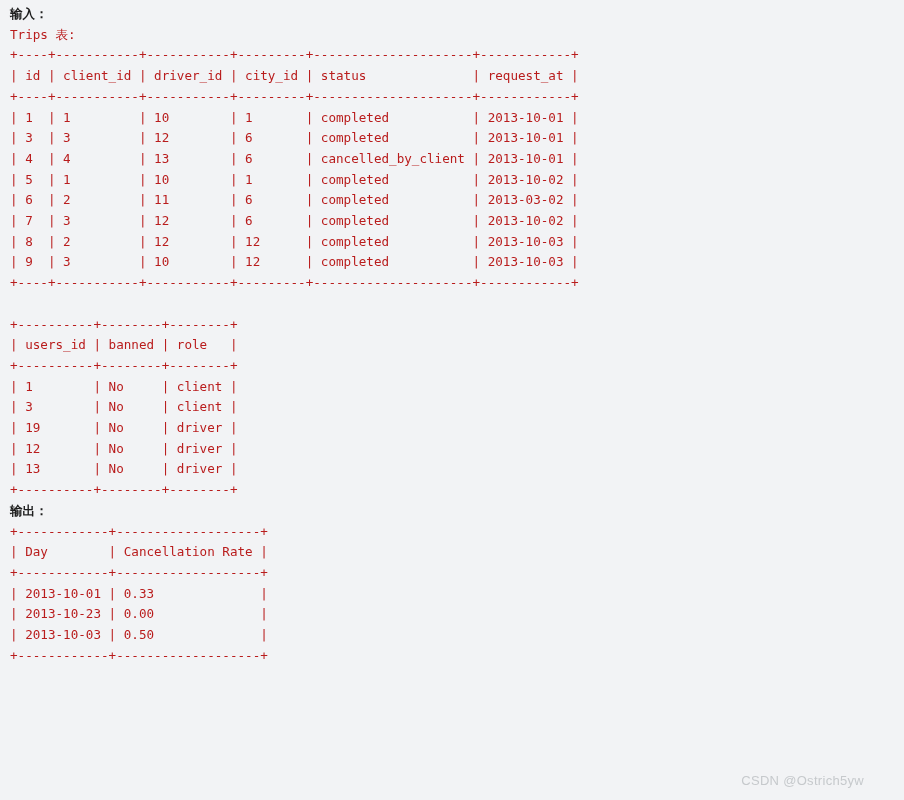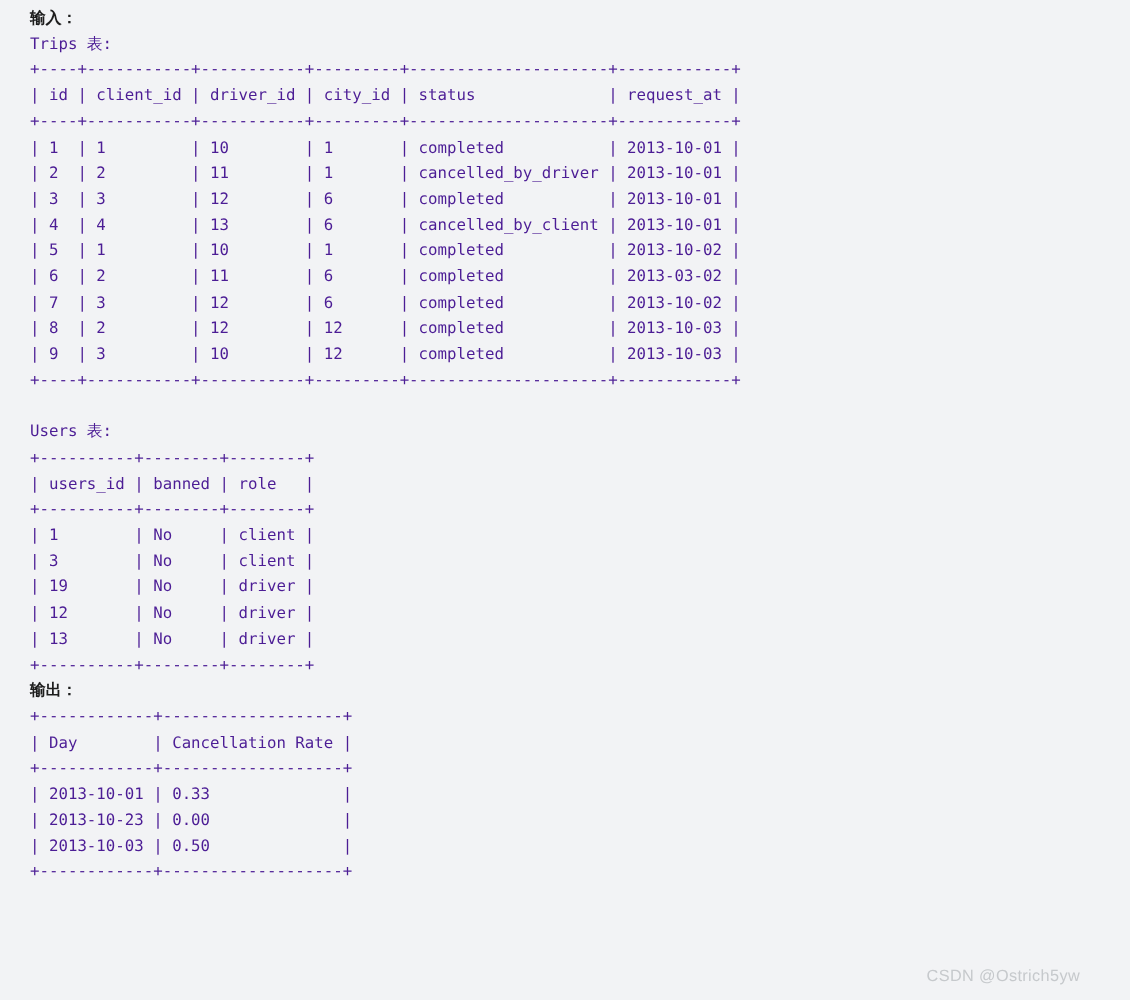--- a/index.html
+++ b/index.html
@@ -13,32 +13,32 @@
     background: #f2f3f5;
     font-family: "DejaVu Sans Mono", "Liberation Mono", monospace;
     overflow: hidden;
   }
   #page {
     position: relative;
     width: 876px;
     height: 800px;
     background: #f2f3f5;
     box-sizing: border-box;
-    padding: 4px 0 0 24px;
+    padding: 4px 0 0 10px;
   }
   .block {
     display: block;
   }
   .line {
     display: block;
     white-space: pre;
     font-family: "DejaVu Sans Mono", "Liberation Mono", monospace;
     font-size: 12.6px;
     line-height: 20.7px;
-    color: #4c1d95;
+    color: #b91c1c;
     letter-spacing: 0px;
     font-variant-ligatures: none;
     -webkit-font-smoothing: antialiased;
   }
   .heading {
     font-weight: bold;
     color: #1d1d1d;
   }
   .caption {
     font-weight: normal;
@@ -68,34 +68,32 @@
 
   <div class="block">
     <span class="line heading">输入：</span>
     <span class="line caption">Trips 表:</span>
 
     <span class="line">+----+-----------+-----------+---------+---------------------+------------+</span>
     <span class="line">| id | client_id | driver_id | city_id | status              | request_at |</span>
     <span class="line">+----+-----------+-----------+---------+---------------------+------------+</span>
 
     <span class="line">| 1  | 1         | 10        | 1       | completed           | 2013-10-01 |</span>
-    <span class="line">| 2  | 2         | 11        | 1       | cancelled_by_driver | 2013-10-01 |</span>
     <span class="line">| 3  | 3         | 12        | 6       | completed           | 2013-10-01 |</span>
     <span class="line">| 4  | 4         | 13        | 6       | cancelled_by_client | 2013-10-01 |</span>
     <span class="line">| 5  | 1         | 10        | 1       | completed           | 2013-10-02 |</span>
     <span class="line">| 6  | 2         | 11        | 6       | completed           | 2013-03-02 |</span>
     <span class="line">| 7  | 3         | 12        | 6       | completed           | 2013-10-02 |</span>
     <span class="line">| 8  | 2         | 12        | 12      | completed           | 2013-10-03 |</span>
     <span class="line">| 9  | 3         | 10        | 12      | completed           | 2013-10-03 |</span>
 
     <span class="line">+----+-----------+-----------+---------+---------------------+------------+</span>
 
     <span class="spacer"> </span>
 
-    <span class="line caption">Users 表:</span>
     <span class="line">+----------+--------+--------+</span>
     <span class="line">| users_id | banned | role   |</span>
     <span class="line">+----------+--------+--------+</span>
 
     <span class="line">| 1        | No     | client |</span>
     <span class="line">| 3        | No     | client |</span>
     <span class="line">| 19       | No     | driver |</span>
     <span class="line">| 12       | No     | driver |</span>
     <span class="line">| 13       | No     | driver |</span>
 

